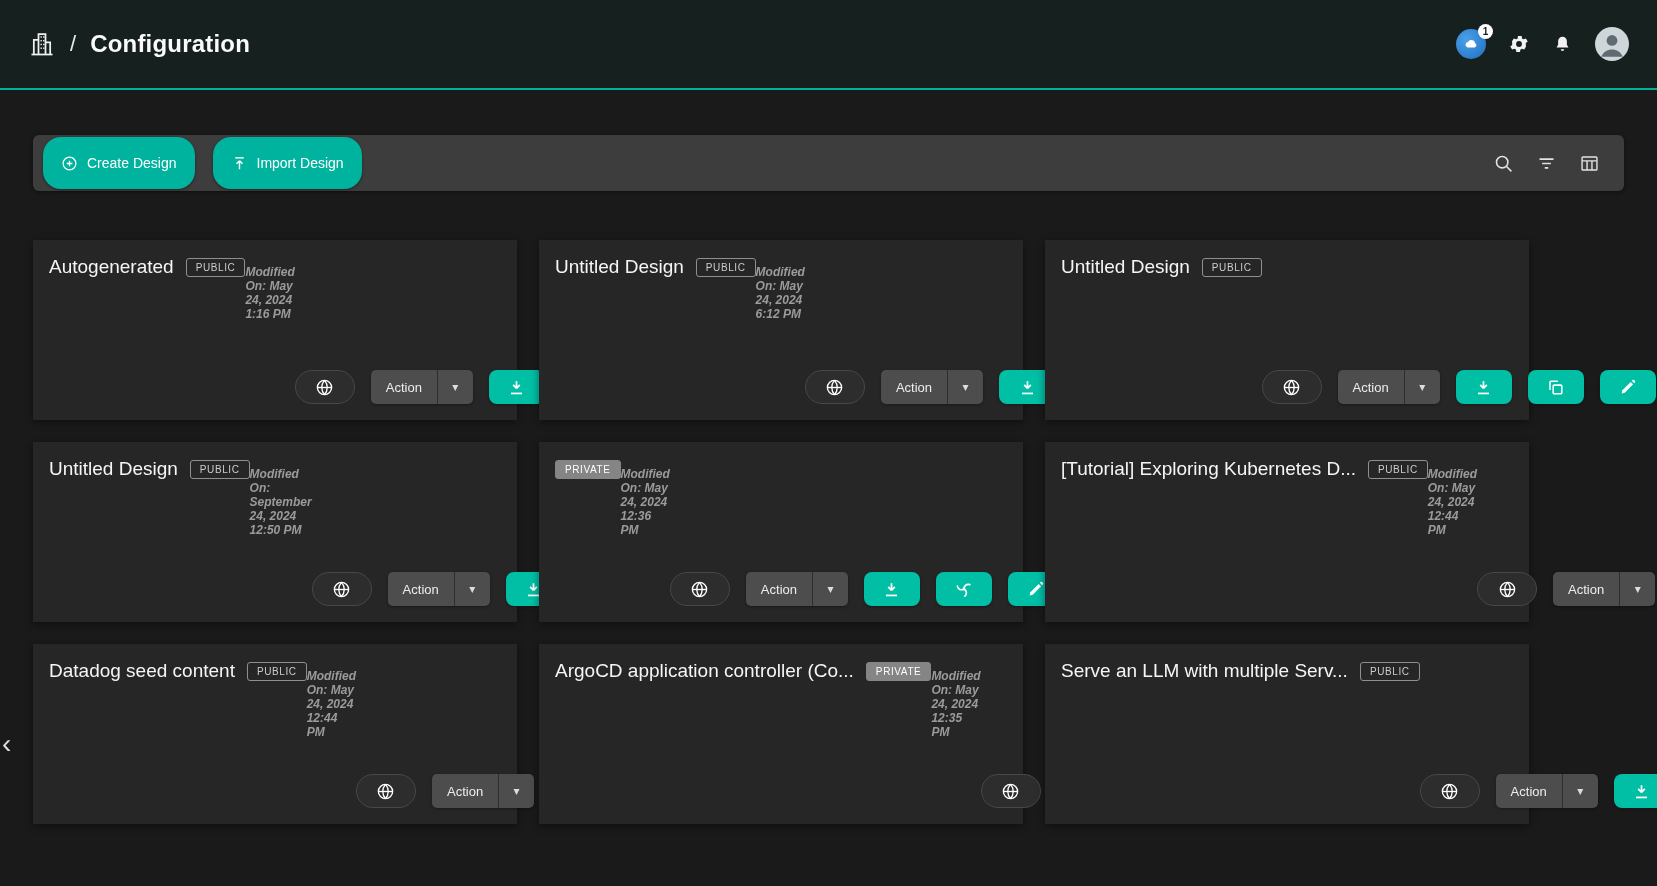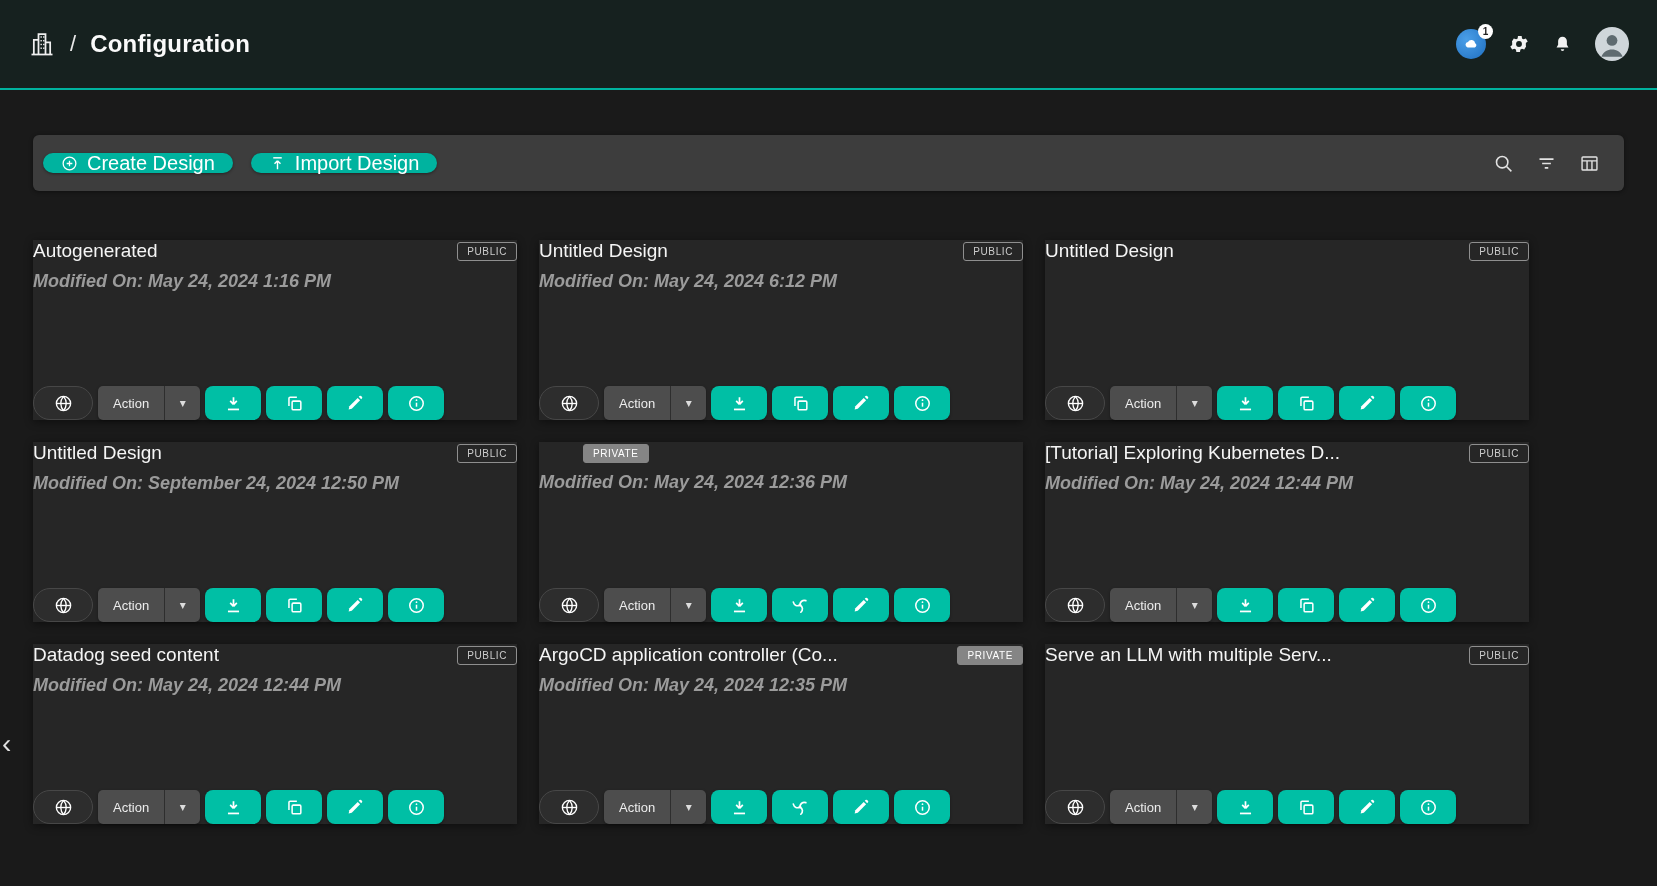--- a/index.html
+++ b/index.html
@@ -42,53 +42,53 @@
   }
 
   
   .toolbar {
     margin:45px 33px 0; height:56px; background:#3d3d3d; border-radius:6px;
     display:flex; align-items:center; padding:0 18px 0 10px;
     box-shadow:0 1px 4px rgba(0,0,0,.45);
   }
   .pill-btn {
     display:flex; align-items:center; gap:9px;
-    height:20px; padding:0 18px; margin-right:18px;
+    height:52px; padding:0 18px; margin-right:18px;
     background:#00B39F; color:#fff; border:none; border-radius:18px;
-    font-family:"Liberation Sans", sans-serif; font-size:20px; cursor:pointer;
+    font-family:"Liberation Sans", sans-serif; font-size:14px; cursor:pointer;
     box-shadow:0 1px 3px rgba(0,0,0,.4);
   }
   .toolbar-right { margin-left:auto; display:flex; align-items:center; gap:22px; padding-right:6px; }
   .tool-icon { color:#e3e3e3; cursor:pointer; }
 
   
   .grid {
     margin:49px 33px 0;
     display:grid; grid-template-columns:repeat(3, 484px); gap:22px;
   }
   .card {
-    height:180px; background:#262626; border-radius:0; 
-    display:flex; flex-direction:column;
+    height:180px; background:#262626; border-radius:0; padding:16px;
+    display:flex; flex-direction:row;
     box-shadow:0 2px 8px rgba(0,0,0,.45);
   }
   .card-top { display:flex; justify-content:space-between; align-items:flex-start; }
   .card-title {
     margin:0; font-size:19px; font-weight:500; color:#f5f5f5;
     white-space:nowrap; overflow:hidden; text-overflow:ellipsis; padding-right:12px; max-width:370px;
   }
   .badge {
     flex:none; font-size:10px; font-weight:400; letter-spacing:.6px;
     color:#cccccc; border:1px solid #8f8f8f; border-radius:3px;
-    padding:3px 9px; margin-top:2px;margin-left:44px;
+    padding:3px 9px; margin-top:2px;
   }
   .badge.private { background:#858585; border-color:#858585; color:#ffffff; }
   .card-modified {
-    margin-top:9px; font-size:18px; font-style:italic; font-weight:700; color:#9b9b9b;
-  }
-  .card-actions { margin-top:auto; display:flex; align-items:center; gap:5px; }
+    margin-top:9px; font-size:12px; font-style:italic; font-weight:700; color:#9b9b9b;
+  }
+  .card-actions { margin-top:auto; display:flex; align-items:center; gap:16px; }
 
   .btn-globe {
     width:60px; height:34px; border-radius:17px;
     background:#2d2d2d; border:1px solid #474747; color:#fff;
     display:flex; align-items:center; justify-content:center; cursor:pointer;
   }
   .split {
     display:flex; height:34px; background:#4d4d4d; border-radius:5px; overflow:hidden;
     box-shadow:0 1px 3px rgba(0,0,0,.35);
   }

